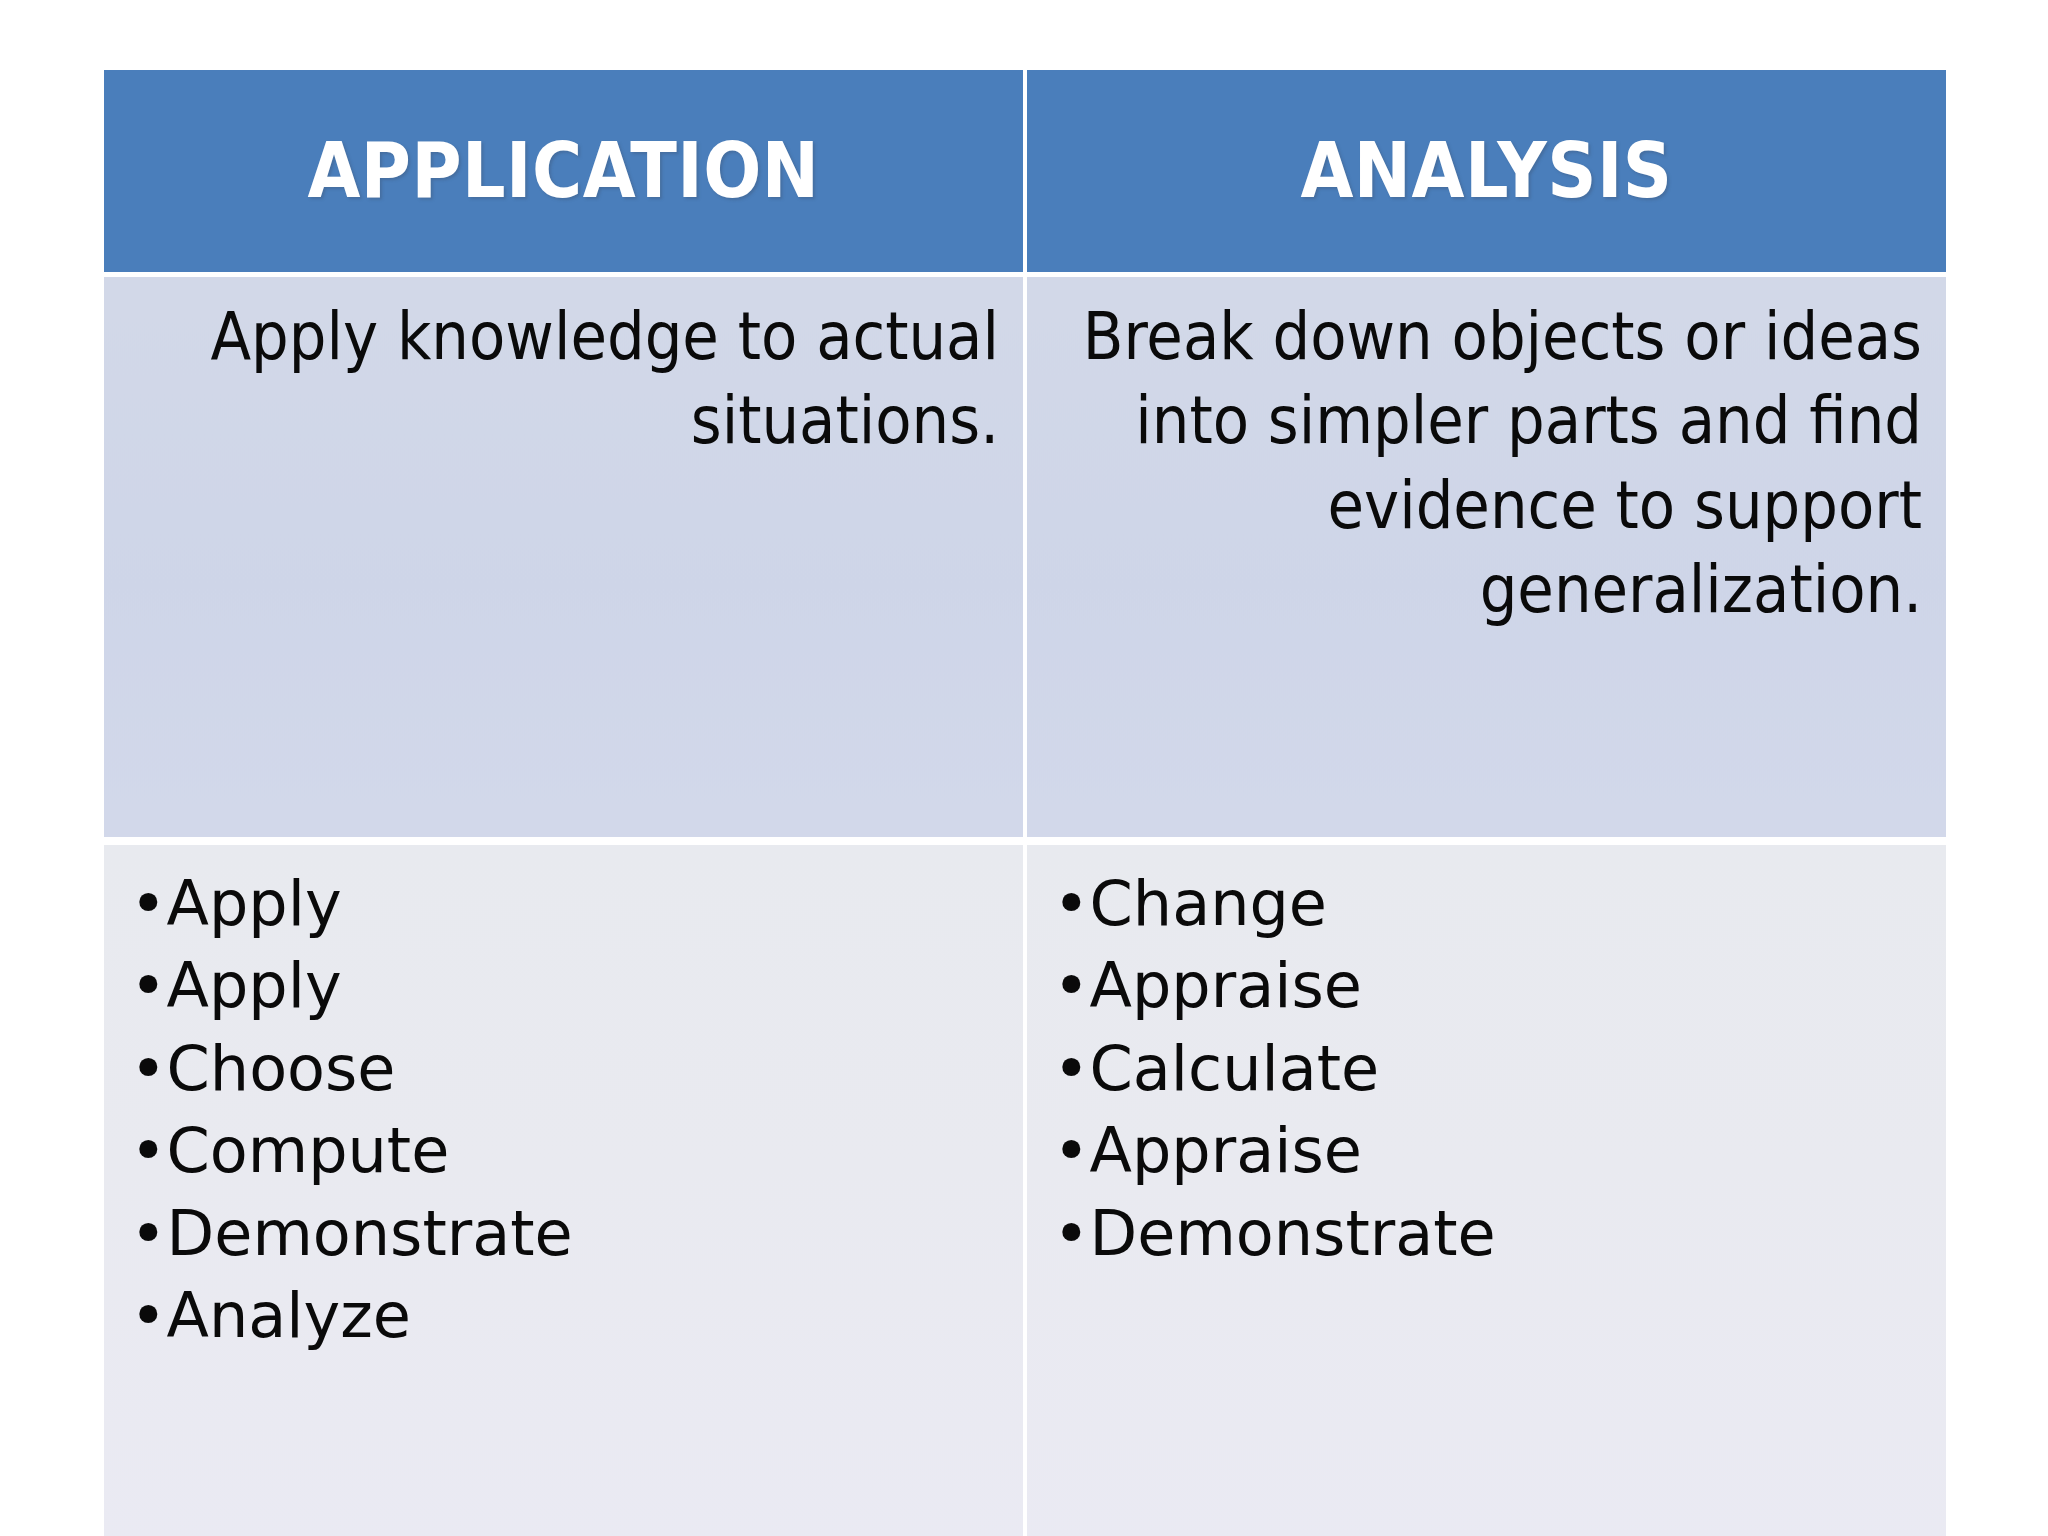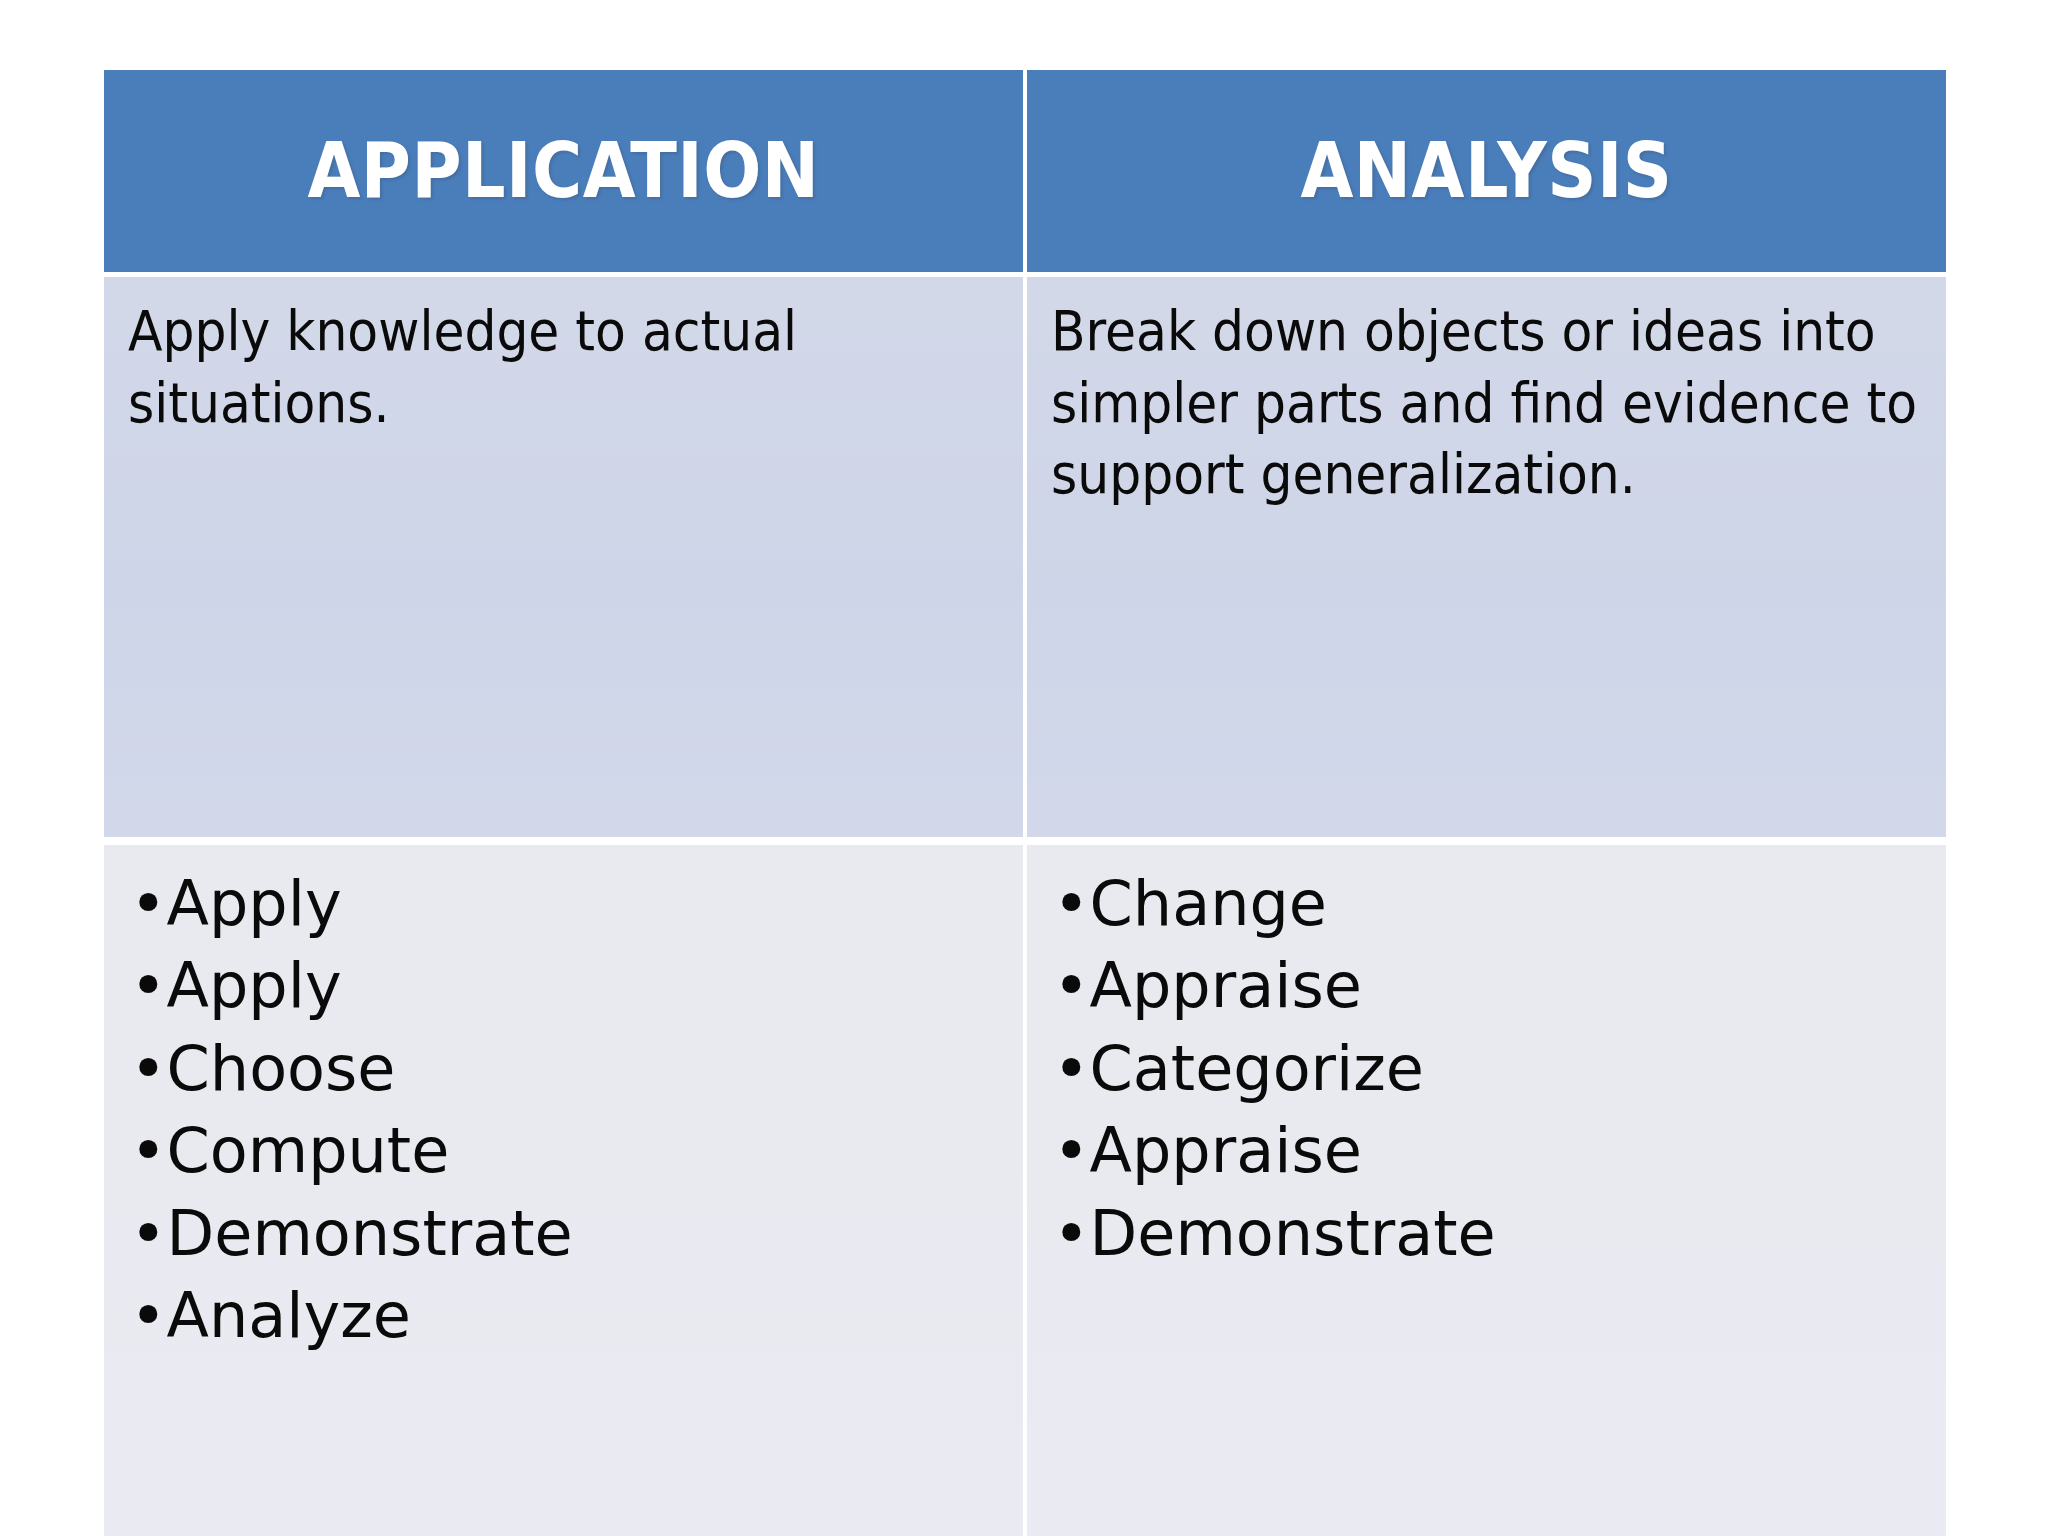--- a/index.html
+++ b/index.html
@@ -64,24 +64,25 @@
     padding: 18px 24px 22px 24px;
     border-right: 4px solid #ffffff;
     border-bottom: 8px solid #ffffff;
     height: 520px;
   }
   .desc-cell:last-child { border-right: none; }
 
   .desc-text {
     display: block;
     font-family: "DejaVu Sans Condensed", "Liberation Sans Narrow", "Liberation Sans", sans-serif;
-    font-size: 56px;
+    font-size: 66px;
     line-height: 1.28;
     color: #0a0a0a;
     font-weight: 400;
+    text-align: right;
   }
 
   
   .verbs-cell {
     background: linear-gradient(180deg, #e8eaef 0%, #e9eaf0 45%, #eaeaf3 100%);
     vertical-align: top;
     padding: 14px 24px 30px 22px;
     border-right: 4px solid #ffffff;
     height: 668px;
   }
@@ -142,21 +143,21 @@
             <li class="verb-item"><span class="bullet">•</span><span>Choose</span></li>
             <li class="verb-item"><span class="bullet">•</span><span>Compute</span></li>
             <li class="verb-item"><span class="bullet">•</span><span>Demonstrate</span></li>
             <li class="verb-item"><span class="bullet">•</span><span>Analyze</span></li>
           </ul>
         </td>
         <td class="verbs-cell">
           <ul class="verb-list">
             <li class="verb-item"><span class="bullet">•</span><span>Change</span></li>
             <li class="verb-item"><span class="bullet">•</span><span>Appraise</span></li>
-            <li class="verb-item"><span class="bullet">•</span><span>Categorize</span></li>
+            <li class="verb-item"><span class="bullet">•</span><span>Calculate</span></li>
             <li class="verb-item"><span class="bullet">•</span><span>Appraise</span></li>
             <li class="verb-item"><span class="bullet">•</span><span>Demonstrate</span></li>
           </ul>
         </td>
       </tr>
 
     </tbody>
   </table>
 
 </div>

